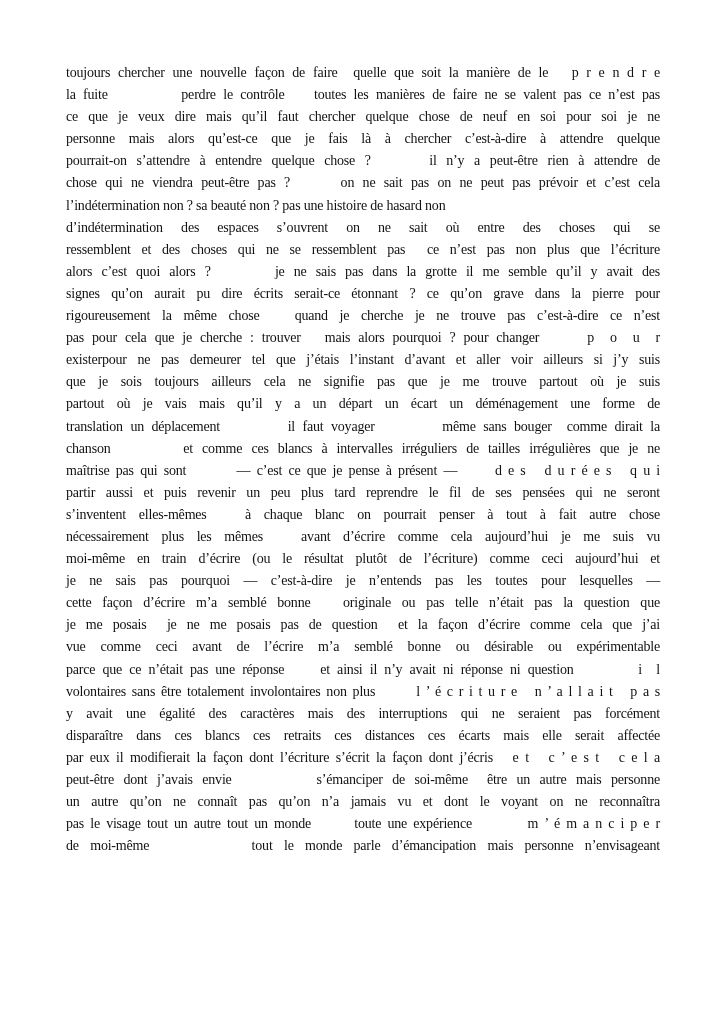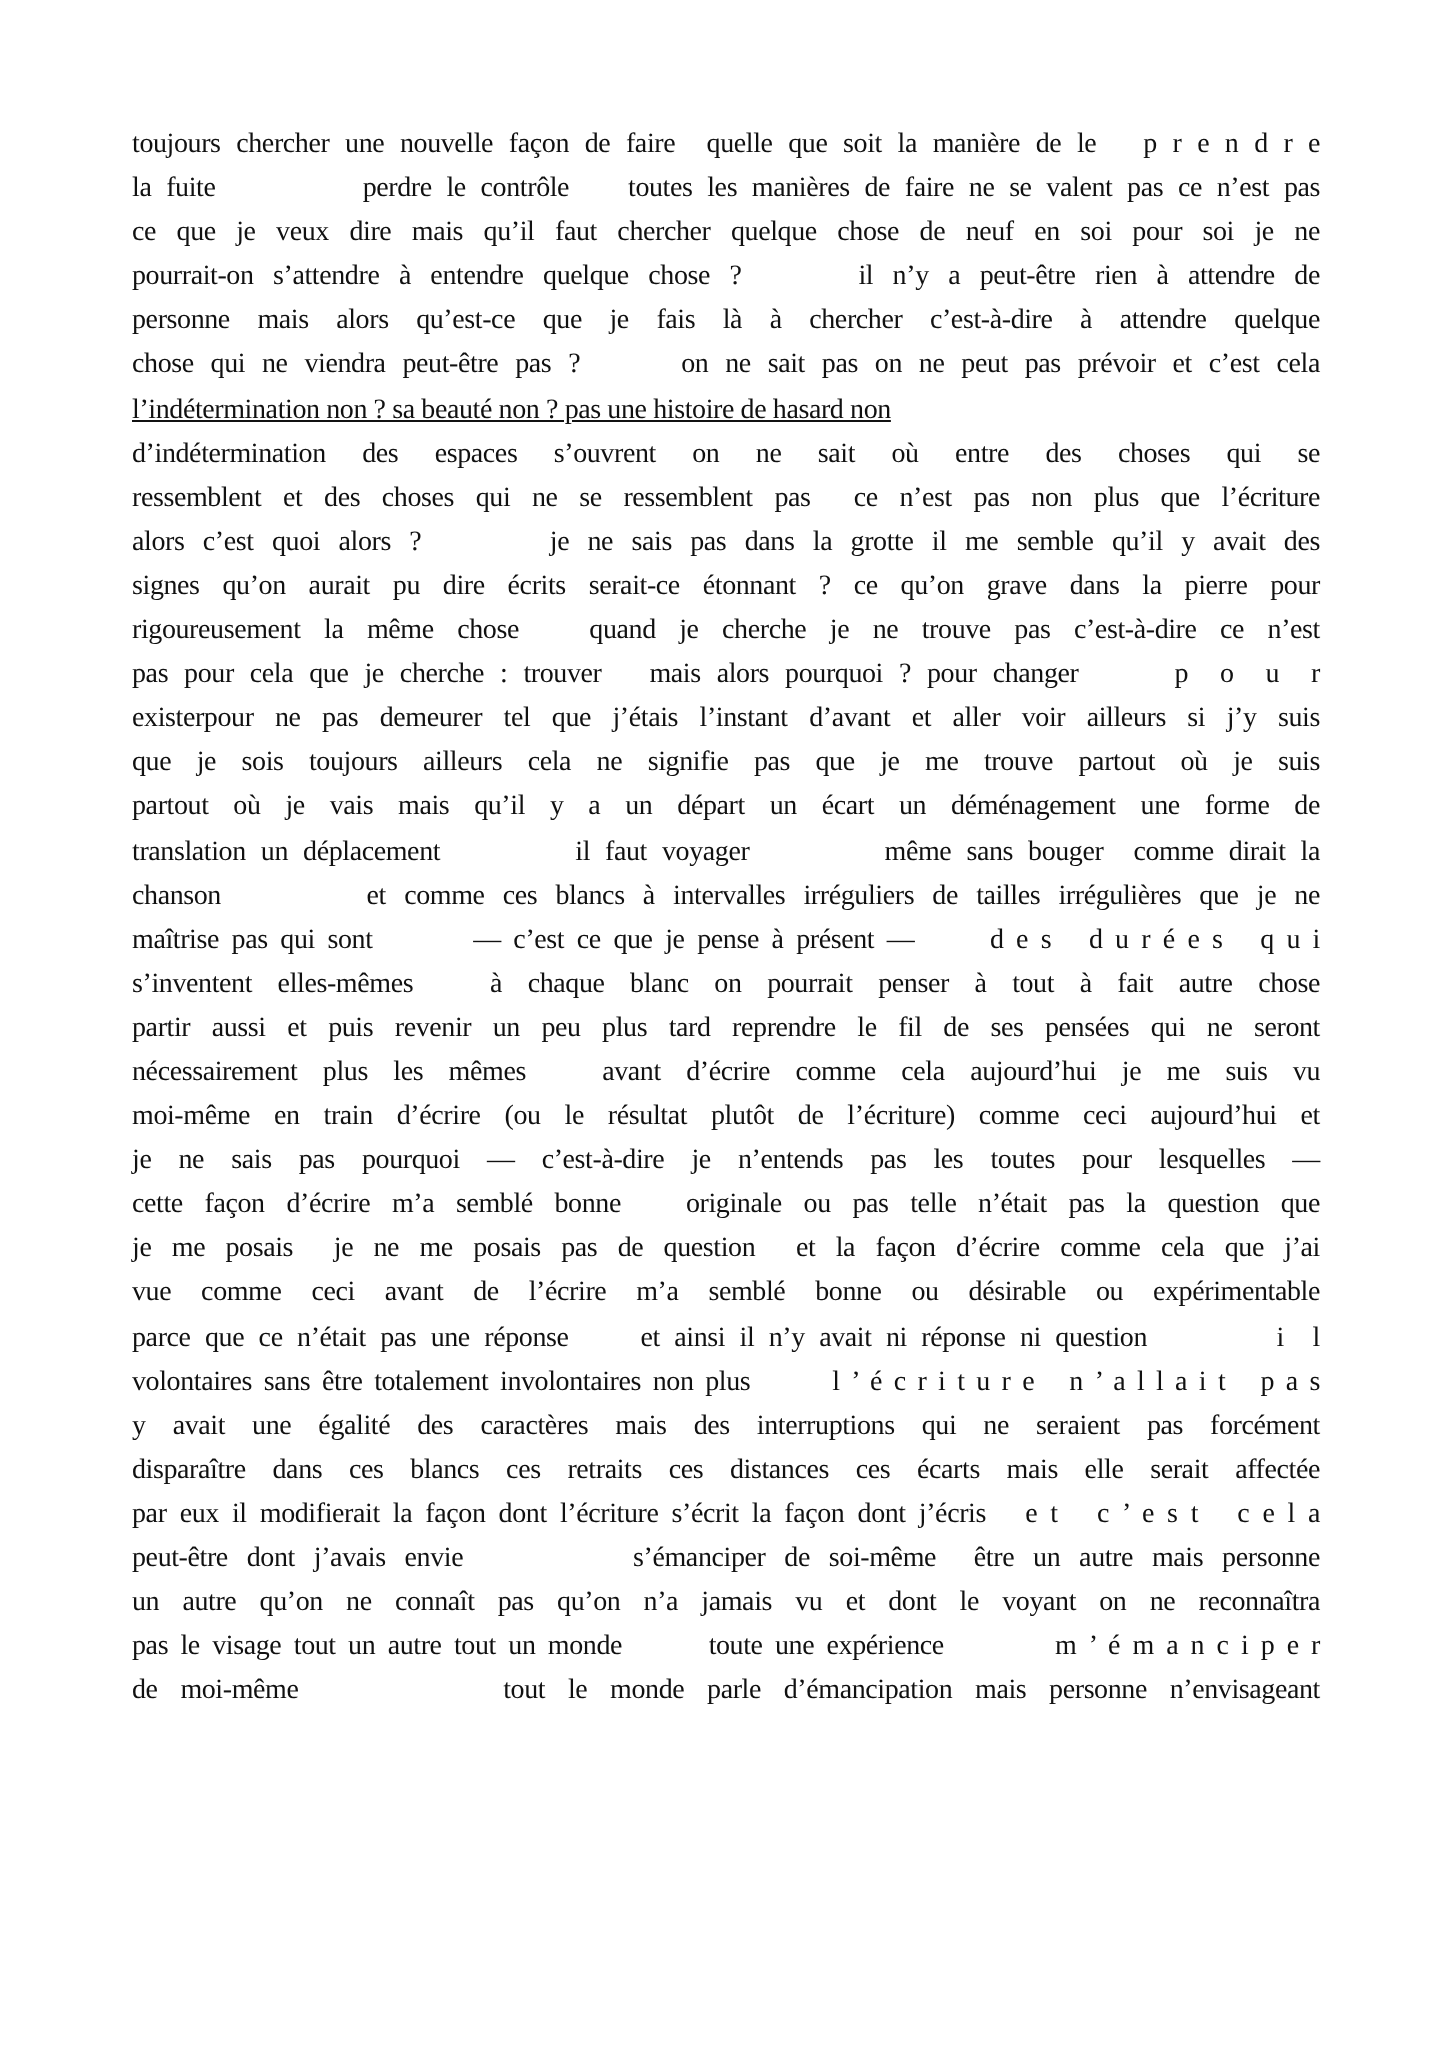--- a/index.html
+++ b/index.html
@@ -26,49 +26,48 @@
     color: #111111;
   }
   .line {
     white-space: pre-wrap;
     text-align: justify;
     text-align-last: justify;
     min-height: 22.1px;
   }
   .line.short {
     text-align-last: left;
-    text-decoration: underline;
   }
 </style>
 </head>
 <body>
 
 <div class="page">
   <div class="text-block">
       <div class="line">toujours chercher une nouvelle façon de faire  quelle que soit la manière de le   p r e n d r e</div>
       <div class="line">la fuite          perdre le contrôle    toutes les manières de faire ne se valent pas ce n’est pas</div>
       <div class="line">ce que je veux dire mais qu’il faut chercher quelque chose de neuf en soi pour soi je ne</div>
+      <div class="line">personne mais alors qu’est-ce que je fais là à chercher c’est-à-dire à attendre quelque</div>
       <div class="line">pourrait-on s’attendre à entendre quelque chose ?      il n’y a peut-être rien à attendre de</div>
-      <div class="line">personne mais alors qu’est-ce que je fais là à chercher c’est-à-dire à attendre quelque</div>
       <div class="line">chose qui ne viendra peut-être pas ?      on ne sait pas on ne peut pas prévoir et c’est cela</div>
       <div class="line short">l’indétermination non ? sa beauté non ? pas une histoire de hasard non</div>
       <div class="line">d’indétermination des espaces s’ouvrent on ne sait où entre des choses qui se</div>
       <div class="line">ressemblent et des choses qui ne se ressemblent pas  ce n’est pas non plus que l’écriture</div>
       <div class="line">alors c’est quoi alors ?       je ne sais pas dans la grotte il me semble qu’il y avait des</div>
       <div class="line">signes qu’on aurait pu dire écrits serait-ce étonnant ? ce qu’on grave dans la pierre pour</div>
       <div class="line">rigoureusement la même chose   quand je cherche je ne trouve pas c’est-à-dire ce n’est</div>
       <div class="line">pas pour cela que je cherche : trouver   mais alors pourquoi ? pour changer      p  o  u  r</div>
       <div class="line">existerpour ne pas demeurer tel que j’étais l’instant d’avant et aller voir ailleurs si j’y suis</div>
       <div class="line">que je sois toujours ailleurs cela ne signifie pas que je me trouve partout où je suis</div>
       <div class="line">partout où je vais mais qu’il y a un départ un écart un déménagement une forme de</div>
       <div class="line">translation un déplacement         il faut voyager         même sans bouger  comme dirait la</div>
       <div class="line">chanson        et comme ces blancs à intervalles irréguliers de tailles irrégulières que je ne</div>
       <div class="line">maîtrise pas qui sont        — c’est ce que je pense à présent —      d e s   d u r é e s   q u i</div>
+      <div class="line">partir aussi et puis revenir un peu plus tard reprendre le fil de ses pensées qui ne seront</div>
       <div class="line">s’inventent elles-mêmes   à chaque blanc on pourrait penser à tout à fait autre chose</div>
-      <div class="line">partir aussi et puis revenir un peu plus tard reprendre le fil de ses pensées qui ne seront</div>
       <div class="line">nécessairement plus les mêmes   avant d’écrire comme cela aujourd’hui je me suis vu</div>
       <div class="line">moi-même en train d’écrire (ou le résultat plutôt de l’écriture) comme ceci aujourd’hui et</div>
       <div class="line">je ne sais pas pourquoi — c’est-à-dire je n’entends pas les toutes pour lesquelles —</div>
       <div class="line">cette façon d’écrire m’a semblé bonne   originale ou pas telle n’était pas la question que</div>
       <div class="line">je me posais  je ne me posais pas de question  et la façon d’écrire comme cela que j’ai</div>
       <div class="line">vue comme ceci avant de l’écrire m’a semblé bonne ou désirable ou expérimentable</div>
       <div class="line">parce que ce n’était pas une réponse     et ainsi il n’y avait ni réponse ni question         i  l</div>
       <div class="line">volontaires sans être totalement involontaires non plus       l ’ é c r i t u r e   n ’ a l l a i t   p a s</div>
       <div class="line">y avait une égalité des caractères mais des interruptions qui ne seraient pas forcément</div>
       <div class="line">disparaître dans ces blancs ces retraits ces distances ces écarts mais elle serait affectée</div>

